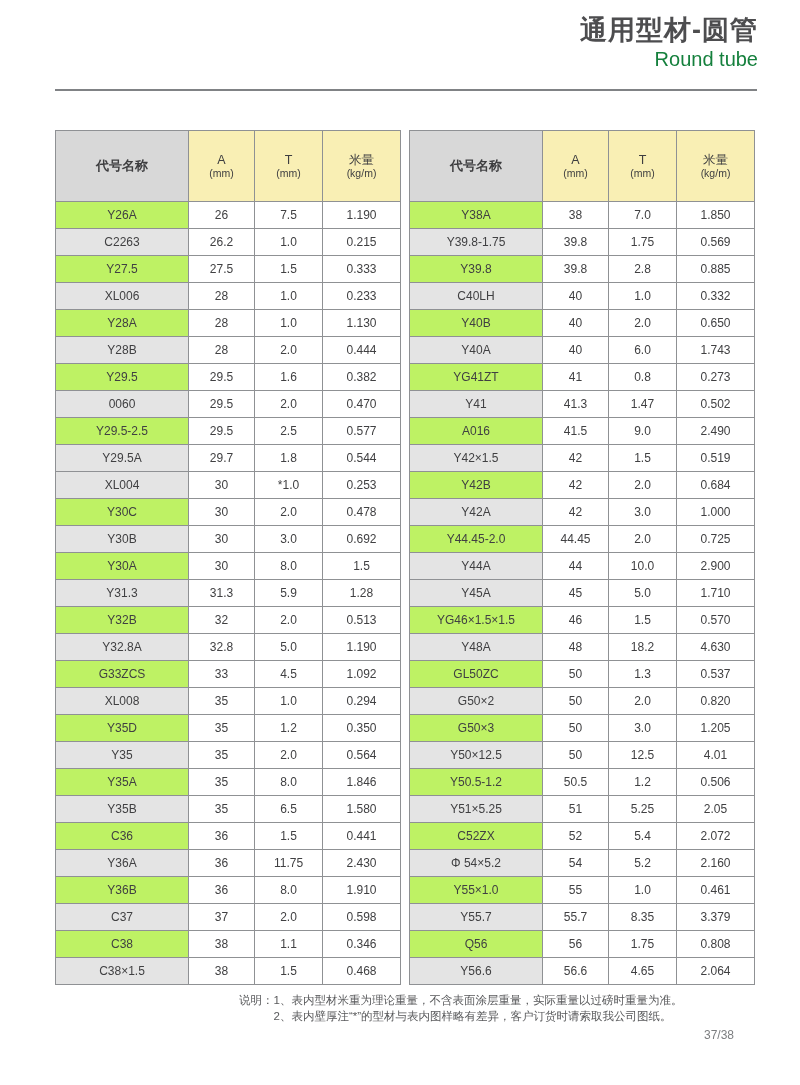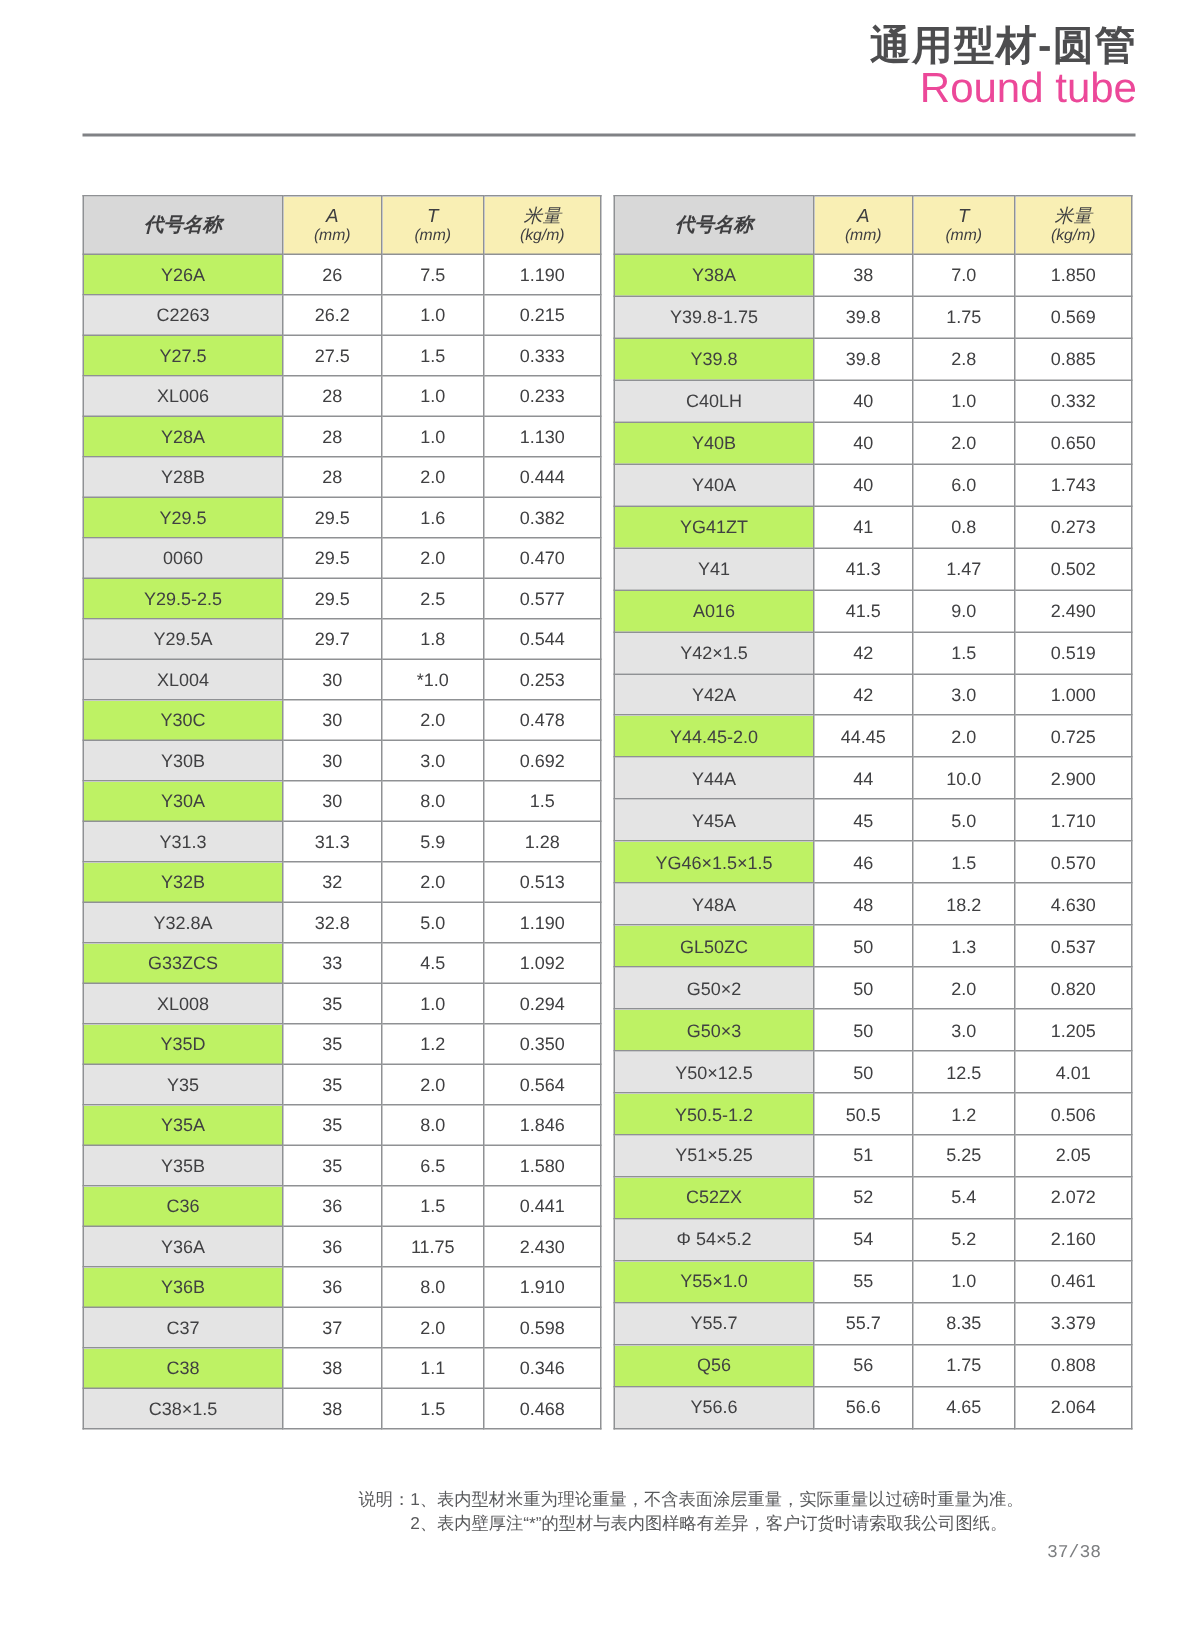--- a/index.html
+++ b/index.html
@@ -6,47 +6,47 @@
   body {
     width: 800px; height: 1085px;
     font-family: "Liberation Sans", sans-serif;
     color: #404042;
   }
   .page { position: relative; width: 800px; height: 1085px; background: #ffffff; overflow: hidden; }
 
   
   .hdr { position: absolute; top: 14px; left: 55px; right: 42px; text-align: right; }
   .title-cn { font-size: 27px; font-weight: bold; color: #4d4d4f; letter-spacing: 1px; line-height: 32px; }
-  .title-en { font-size: 28px; color: #ec4899; line-height: 26px; }
+  .title-en { font-size: 20px; color: #15803d; line-height: 26px; }
   .hdr-rule { position: absolute; top: 89px; left: 55px; right: 43px; height: 2px; background: #808285; }
 
   
   .tables { position: absolute; top: 130px; left: 55px; display: flex; gap: 8px; }
   table { border-collapse: collapse; table-layout: fixed; }
   td, th { border: 1px solid #8f9194; text-align: center; vertical-align: middle; overflow: hidden; }
-  th { height: 38px; font-weight: normal; padding: 0; font-style: italic; }
+  th { height: 38px; font-weight: normal; padding: 16px; }
   td { height: 26px; font-size: 12px; padding: 0 2px; background: #ffffff; }
   .col-name  { width: 133px; }
   .col-a     { width: 66px; }
   .col-t     { width: 68px; }
   .col-m     { width: 78px; }
   .th-name { background: #d8d8d8; font-size: 13px; font-weight: bold; color: #3e3e40; }
   .th-val  { background: #f9efb4; }
   .th-val .h1 { font-size: 12.5px; line-height: 14px; color: #3e3e40; }
   .th-val .h2 { font-size: 10.5px; line-height: 12px; color: #3e3e40; }
   td.name { font-size: 12px; }
   tr.odd  td.name { background: #bef264; }
   tr.even td.name { background: #e4e4e4; margin-left: 45px; }
 
   
   .notes { position: absolute; top: 992px; left: 196px; display: flex; font-size: 11.5px; line-height: 16px; color: #58595b; margin-left: 43px; }
   .notes .lbl { white-space: nowrap; }
 
   
-  .pagenum { position: absolute; top: 1028px; right: 66px; font-size: 12px; color: #7c7e80; font-family: Liberation Mono, monospace; }
+  .pagenum { position: absolute; top: 1028px; right: 66px; font-size: 12px; color: #7c7e80; }
 </style>
 </head>
 <body>
 
 <div class="page">
 
   <div class="hdr">
     <div class="title-cn">通用型材-圆管</div>
     <div class="title-en">Round tube</div>
   </div>
@@ -332,20 +332,26 @@
             <td>41.5</td>
             <td>9.0</td>
             <td>2.490</td>
           </tr>
           <tr class="even">
             <td class="name">Y42×1.5</td>
             <td>42</td>
             <td>1.5</td>
             <td>0.519</td>
           </tr>
+          <tr class="odd">
+            <td class="name">Y42B</td>
+            <td>42</td>
+            <td>2.0</td>
+            <td>0.684</td>
+          </tr>
           <tr class="even">
             <td class="name">Y42A</td>
             <td>42</td>
             <td>3.0</td>
             <td>1.000</td>
           </tr>
           <tr class="odd">
             <td class="name">Y44.45-2.0</td>
             <td>44.45</td>
             <td>2.0</td>

